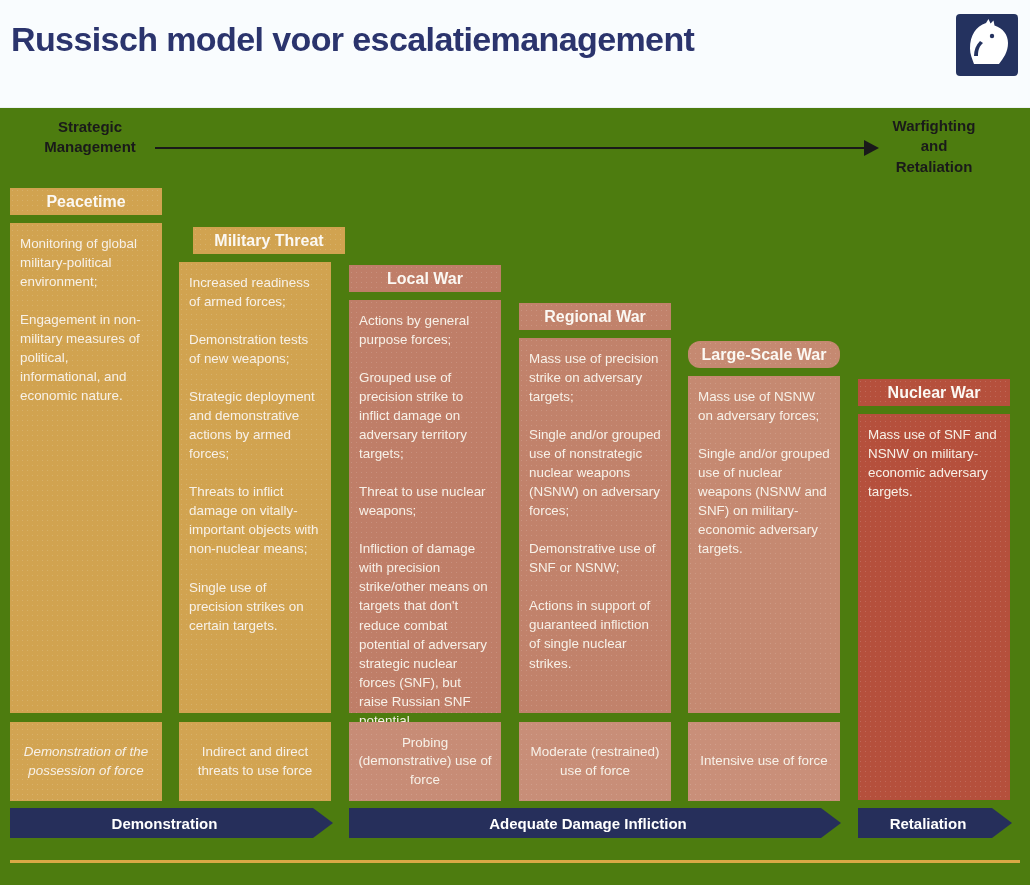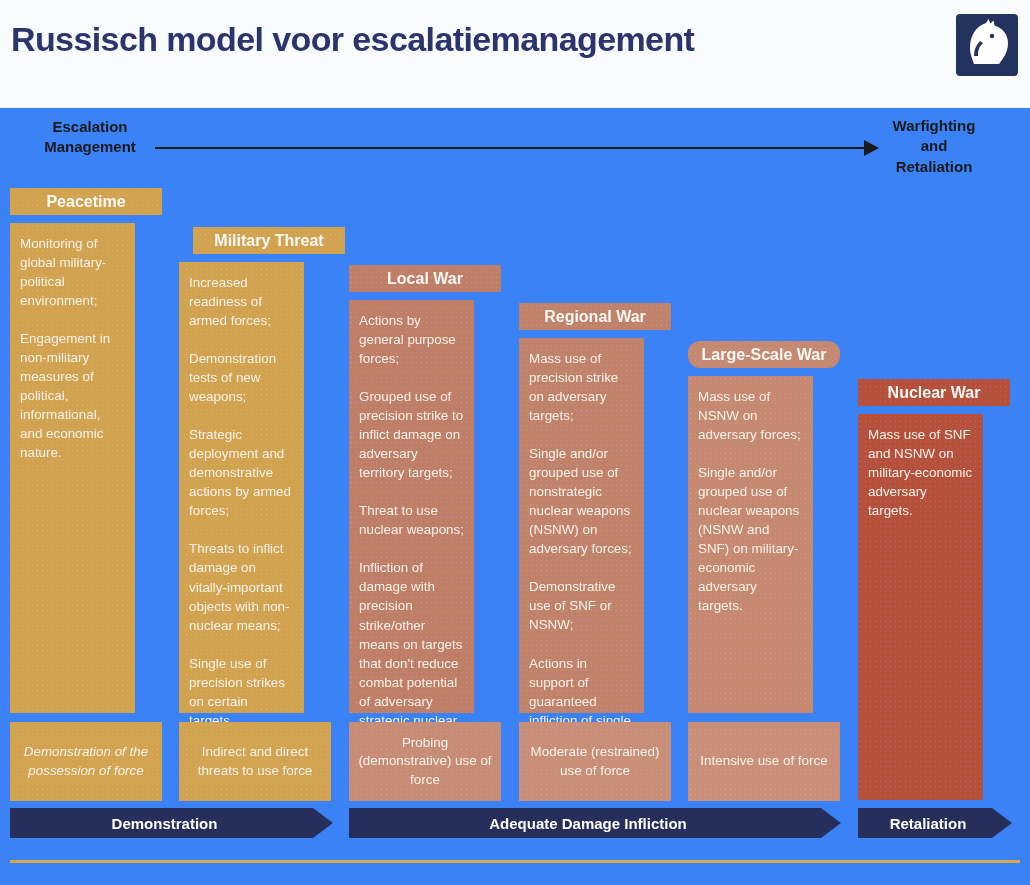--- a/index.html
+++ b/index.html
@@ -12,56 +12,56 @@
   .logo{position:absolute;right:12px;top:14px;width:62px;height:62px;}
 
   
   .flow-label{position:absolute;font-size:15px;font-weight:bold;color:#1A1A1A;text-align:center;line-height:1.35;white-space:pre-line;}
   .flow-left{left:25px;top:117px;width:130px;}
   .flow-right{left:868px;top:116px;width:132px;}
   .flow-line{position:absolute;left:155px;top:147px;width:712px;height:2px;background:#1A1A1A;}
   .flow-head{position:absolute;left:864px;top:140px;width:0;height:0;border-top:8px solid transparent;border-bottom:8px solid transparent;border-left:15px solid #1A1A1A;}
   .hdr{position:absolute;width:152px;height:27px;display:flex;align-items:center;justify-content:center;font-size:16px;font-weight:bold;color:#FBF8F3;}
   .box{background-image:radial-gradient(rgba(255,255,255,0.14) 0.8px,transparent 0.9px);background-size:5px 5px;}
-  .bodybox{position:absolute;width:125px;box-sizing:border-box;padding:11px 10px;font-size:13.4px;line-height:1.42;color:#F7F1E8;white-space:pre-line;}
+  .bodybox{position:absolute;width:152px;box-sizing:border-box;padding:11px 10px;font-size:13.4px;line-height:1.42;color:#F7F1E8;white-space:pre-line;}
   .botbox{position:absolute;width:152px;height:79px;top:722px;box-sizing:border-box;padding:6px 8px;display:flex;align-items:center;justify-content:center;text-align:center;font-size:13.4px;line-height:1.35;color:#F7F1E8;}
 
   .cx1{left:10px;}  .cx2{left:179px;} .cx3{left:349px;}
   .cx4{left:519px;} .cx5{left:688px;} .cx6{left:858px;}
   .h1{top:188px;} .h2{top:227px;margin-left:14px;} .h3{top:265px;} .h4{top:303px;} .h5{top:341px;} .h6{top:379px;}
   .b1{top:223px;height:490px;} .b2{top:262px;height:451px;} .b3{top:300px;height:413px;}
   .b4{top:338px;height:375px;} .b5{top:376px;height:337px;} .b6{top:414px;height:386px;}
 
   
   .phase-arrow{position:absolute;top:808px;height:30px;display:flex;align-items:center;justify-content:center;padding-right:14px;box-sizing:border-box;color:#FFFFFF;font-size:15px;font-weight:bold;clip-path:polygon(0 0,calc(100% - 20px) 0,100% 50%,calc(100% - 20px) 100%,0 100%);}
   .pa1{left:10px;width:323px;}
   .pa2{left:349px;width:492px;}
   .pa3{left:858px;width:154px;}
 
   .gold-rule{position:absolute;left:10px;top:860px;width:1010px;height:2.5px;}
 </style>
 </head>
 <body>
 
-<div id="stage" style="background-color: #3b82f6;">
+<div id="stage" style="background-color: #4d7c0f;">
 
   <div class="title-band" style="background-color: rgb(249, 252, 254);">
     <div class="page-title" style="color: rgb(43, 52, 109);">Russisch model voor escalatiemanagement</div>
     <svg class="logo" viewBox="0 0 62 62">
       <rect x="0" y="0" width="62" height="62" rx="4" fill="#24325F"></rect>
       <path fill="#FFFFFF" d="M30 9 l2.5 -4 2 4.5 3 -3 1 5
         C47 14 52 21 52 29 c0 9 -4.5 15 -9 21
         l-25 0 c-2 -5.5 -4 -10 -4 -15.5
         C14 21 20 12.5 30 9 z"></path>
       <circle cx="36" cy="22" r="2.2" fill="#24325F"></circle>
       <path fill="#24325F" d="M24 27 c-4 4 -6 9 -6 15 l4 0 c0 -6 1.5 -10 5 -13 z"></path>
     </svg>
   </div>
 
-  <div class="flow-label flow-left">Escalation
+  <div class="flow-label flow-left">Strategic
 Management</div>
   <div class="flow-line"></div>
   <div class="flow-head"></div>
   <div class="flow-label flow-right">Warfighting
 and
 Retaliation</div>
 
   <div class="hdr box cx1 h1" style="background-color: rgb(209, 163, 80);">Peacetime</div>
   <div class="bodybox box cx1 b1" style="background-color: rgb(209, 163, 80);">Monitoring of global military-political environment;
 

